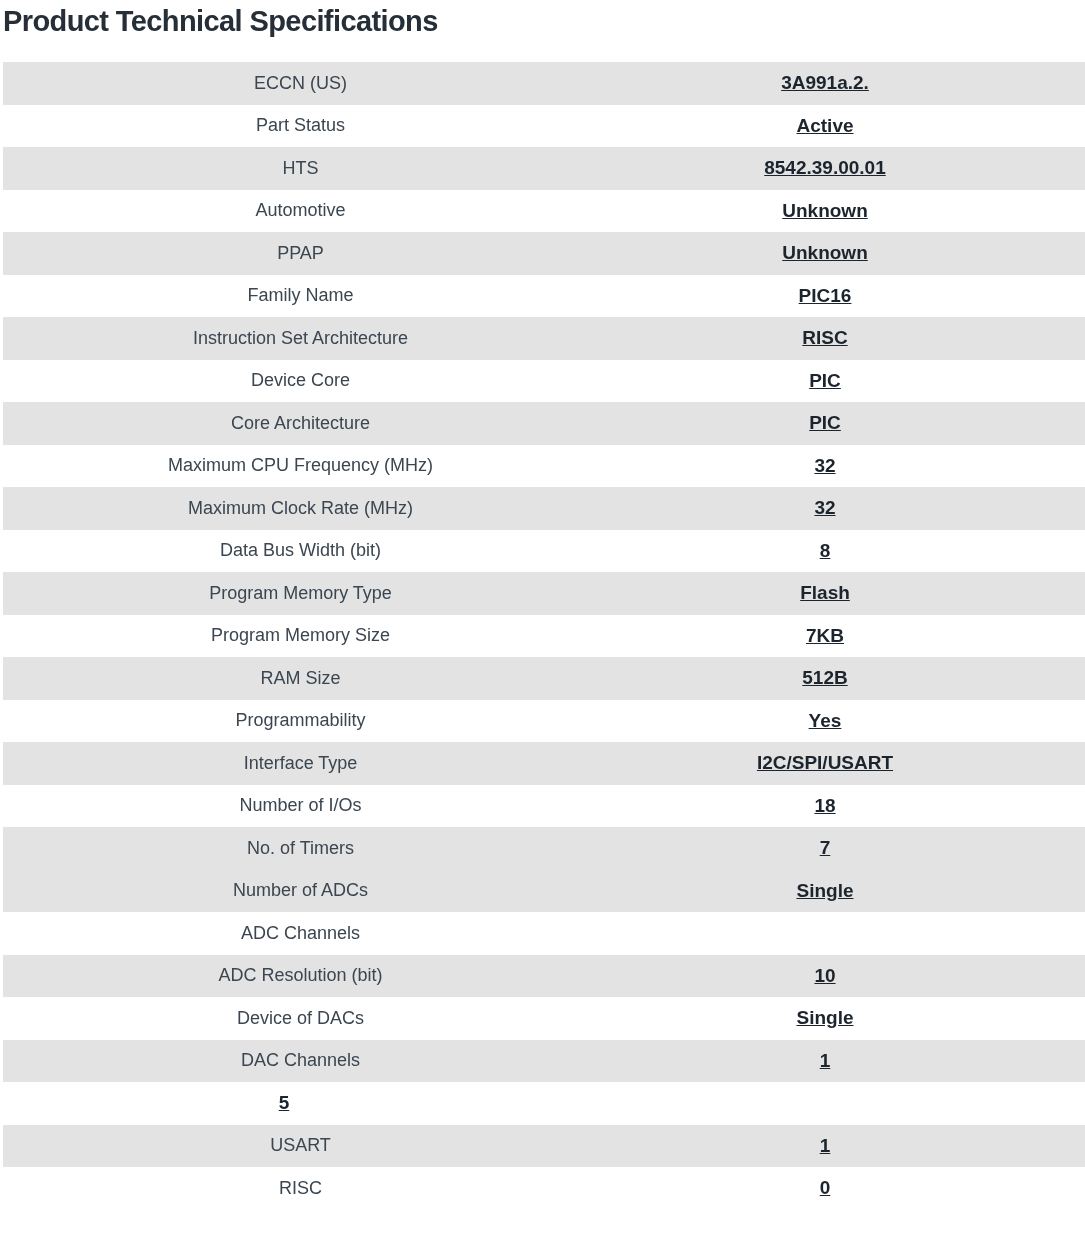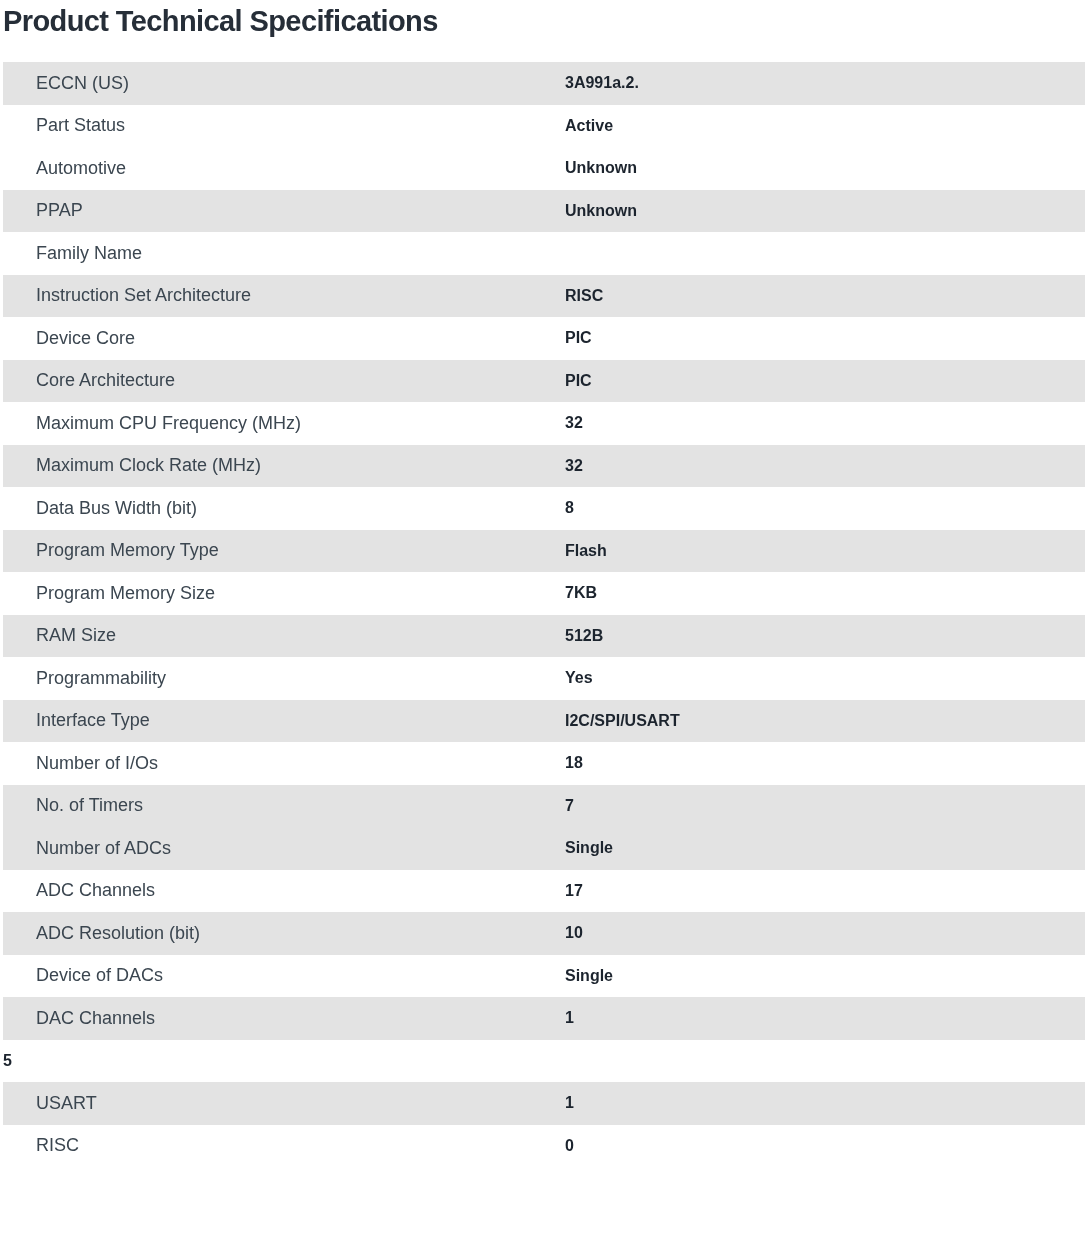--- a/index.html
+++ b/index.html
@@ -25,64 +25,71 @@
     margin-top:23px;
     margin-left:3px;
     width:1082px;
   }
   .spec-row{
     display:grid;
     grid-template-columns:562px 1fr;
     align-items:center;
     height:42.5px;
     background:transparent;
+    text-align:center;
   }
   .spec-row.alt{
     background:var(--row-alt-bg);
   }
   .spec-label{
     padding-left:33px;
     font-size:18px;
     font-weight:400;
     color:var(--label-text);
     white-space:nowrap;
   }
   .spec-value{
-    font-size:16px;
+    font-size:19px;
     font-weight:700;
     color:var(--value-text);
     white-space:nowrap;
+    text-decoration:underline;
   }
 </style>
 </head>
 <body>
 
 <div class="page">
   <h1 class="page-title">Product Technical Specifications</h1>
 
   <div class="specs-table">
 
   <div class="spec-row alt">
       <span class="spec-label">ECCN (US)</span>
       <span class="spec-value">3A991a.2.</span>
     </div>
       <div class="spec-row">
       <span class="spec-label">Part Status</span>
       <span class="spec-value">Active</span>
     </div>
+      <div class="spec-row alt">
+      <span class="spec-label">HTS</span>
+      <span class="spec-value">8542.39.00.01</span>
+    </div>
       <div class="spec-row">
       <span class="spec-label">Automotive</span>
       <span class="spec-value">Unknown</span>
     </div>
       <div class="spec-row alt">
       <span class="spec-label">PPAP</span>
       <span class="spec-value">Unknown</span>
     </div>
       <div class="spec-row">
       <span class="spec-label">Family Name</span>
+      <span class="spec-value">PIC16</span>
     </div>
       <div class="spec-row alt">
       <span class="spec-label">Instruction Set Architecture</span>
       <span class="spec-value">RISC</span>
     </div>
       <div class="spec-row">
       <span class="spec-label">Device Core</span>
       <span class="spec-value">PIC</span>
     </div>
       <div class="spec-row alt">
@@ -128,21 +135,20 @@
       <div class="spec-row alt">
       <span class="spec-label">No. of Timers</span>
       <span class="spec-value">7</span>
     </div>
       <div class="spec-row alt">
       <span class="spec-label">Number of ADCs</span>
       <span class="spec-value">Single</span>
     </div>
       <div class="spec-row">
       <span class="spec-label">ADC Channels</span>
-      <span class="spec-value">17</span>
     </div>
       <div class="spec-row alt">
       <span class="spec-label">ADC Resolution (bit)</span>
       <span class="spec-value">10</span>
     </div>
       <div class="spec-row">
       <span class="spec-label">Device of DACs</span>
       <span class="spec-value">Single</span>
     </div>
       <div class="spec-row alt">

